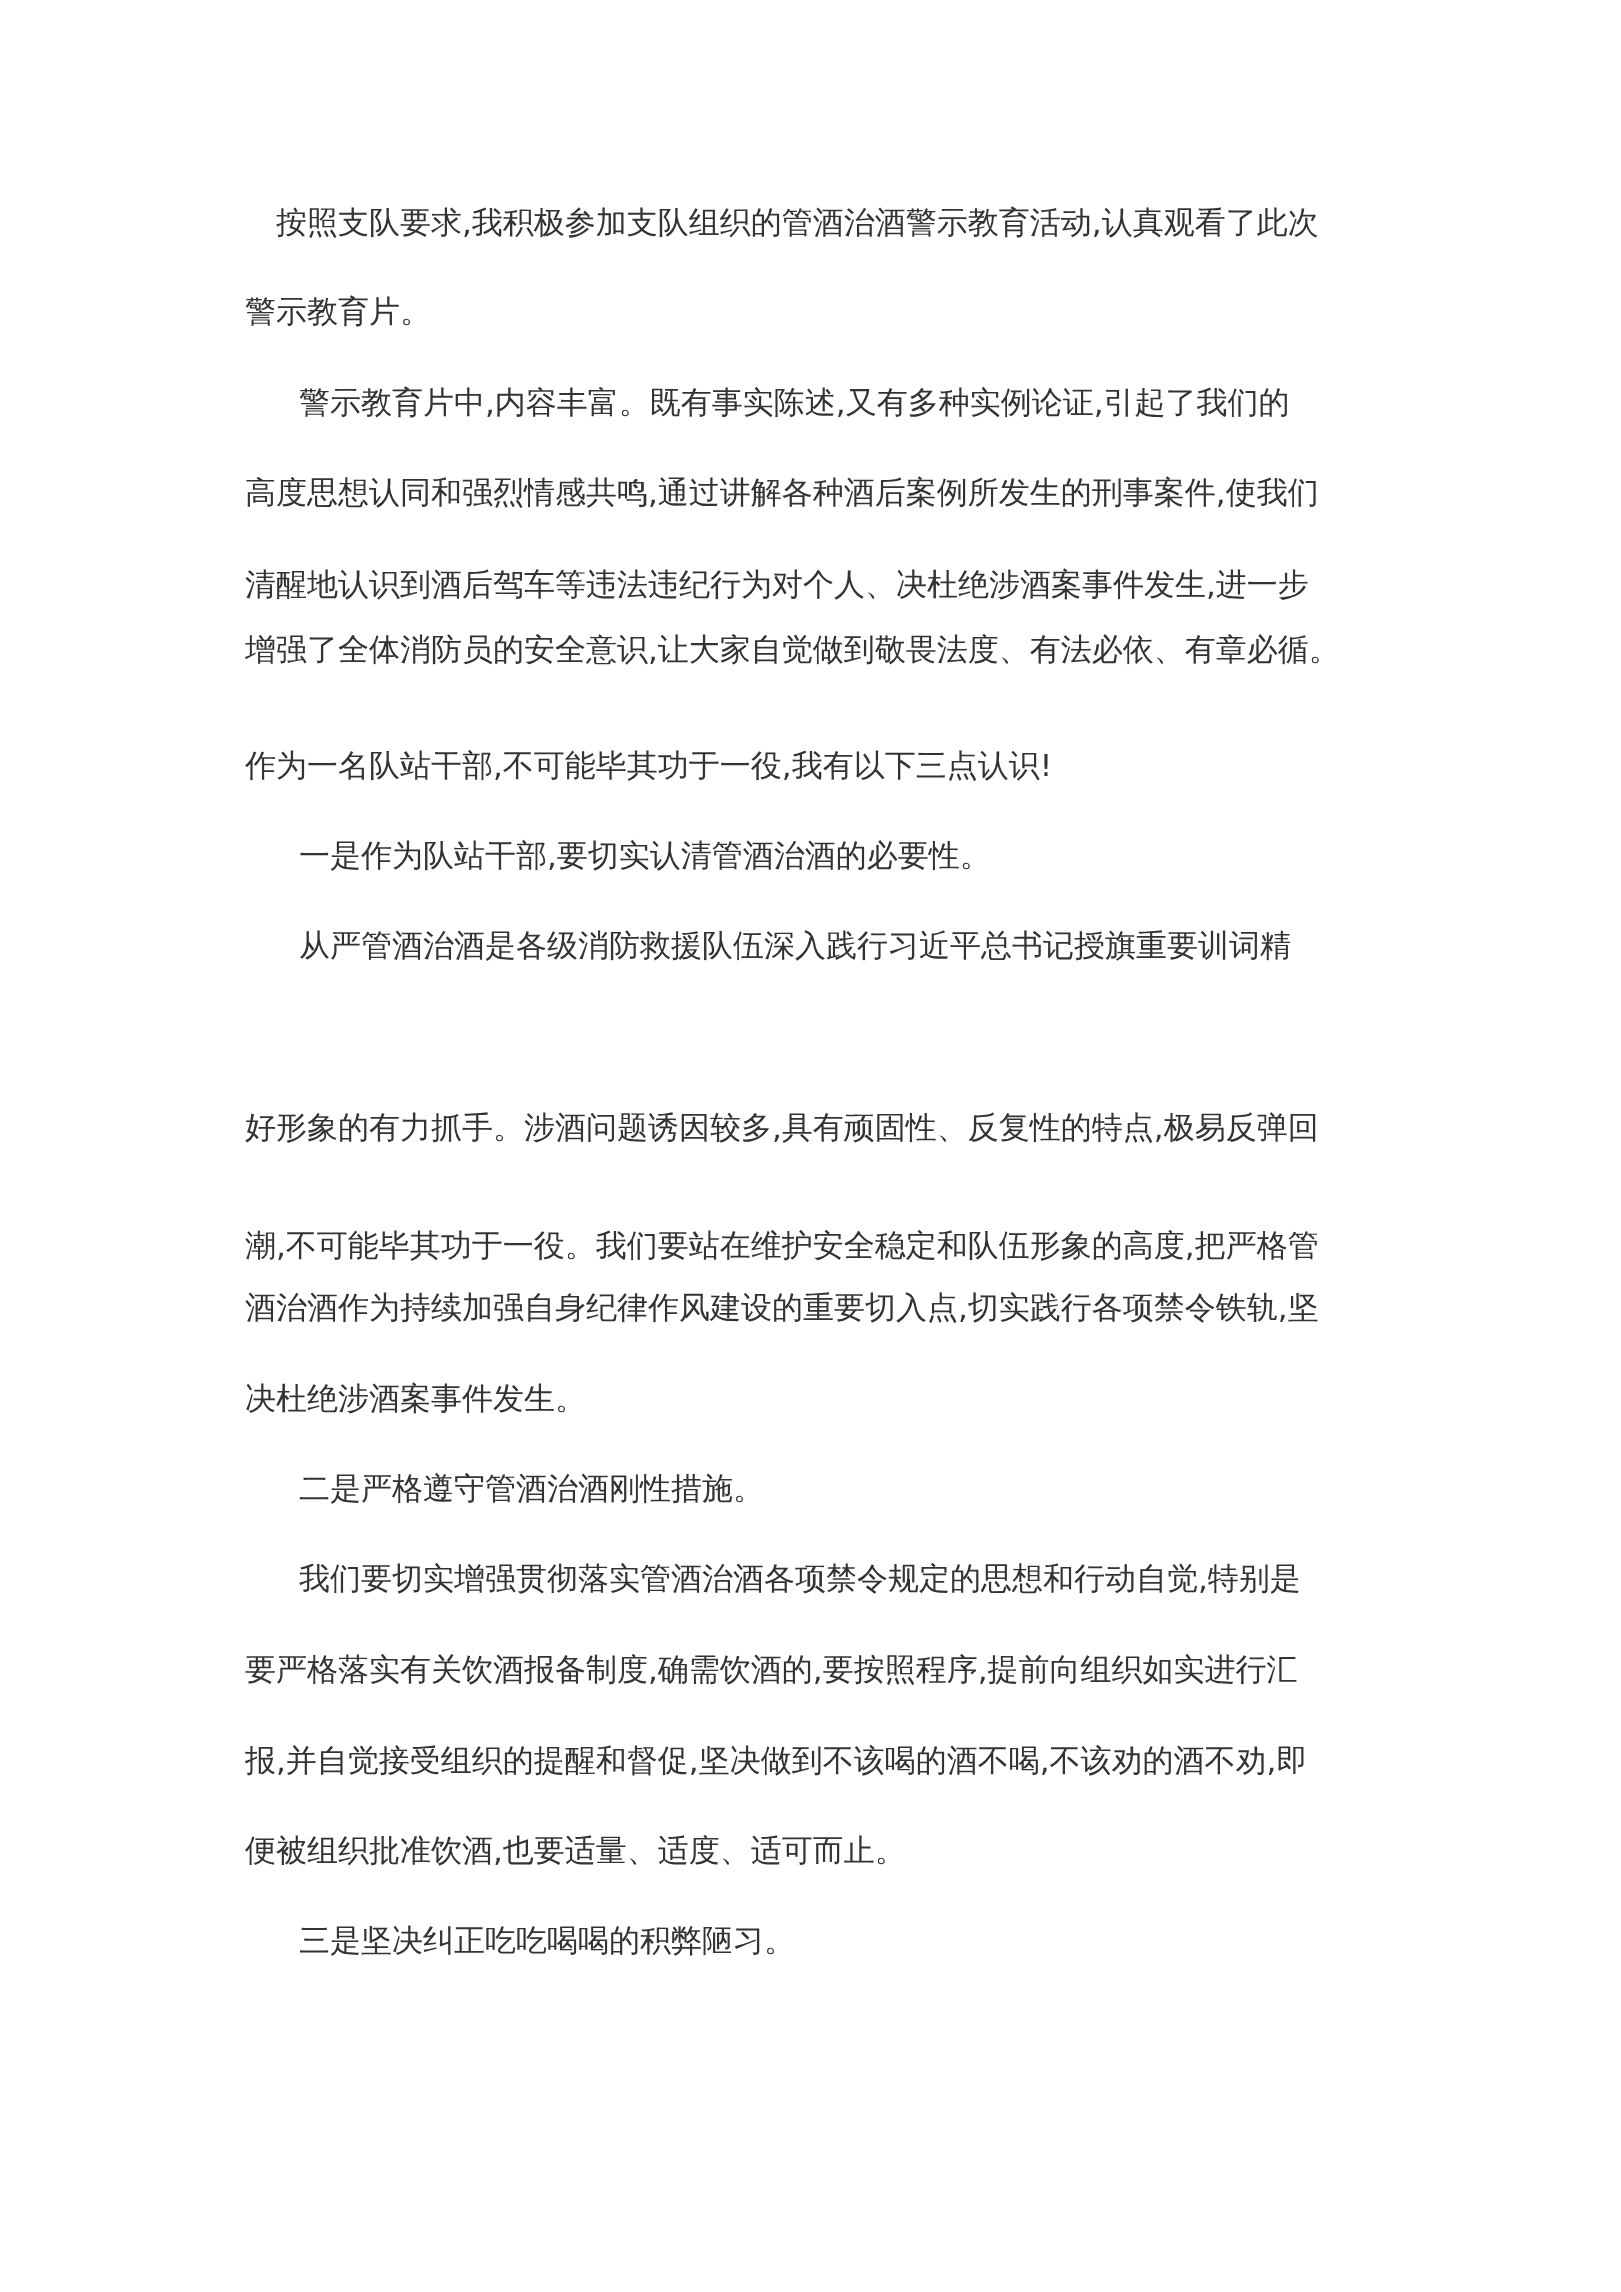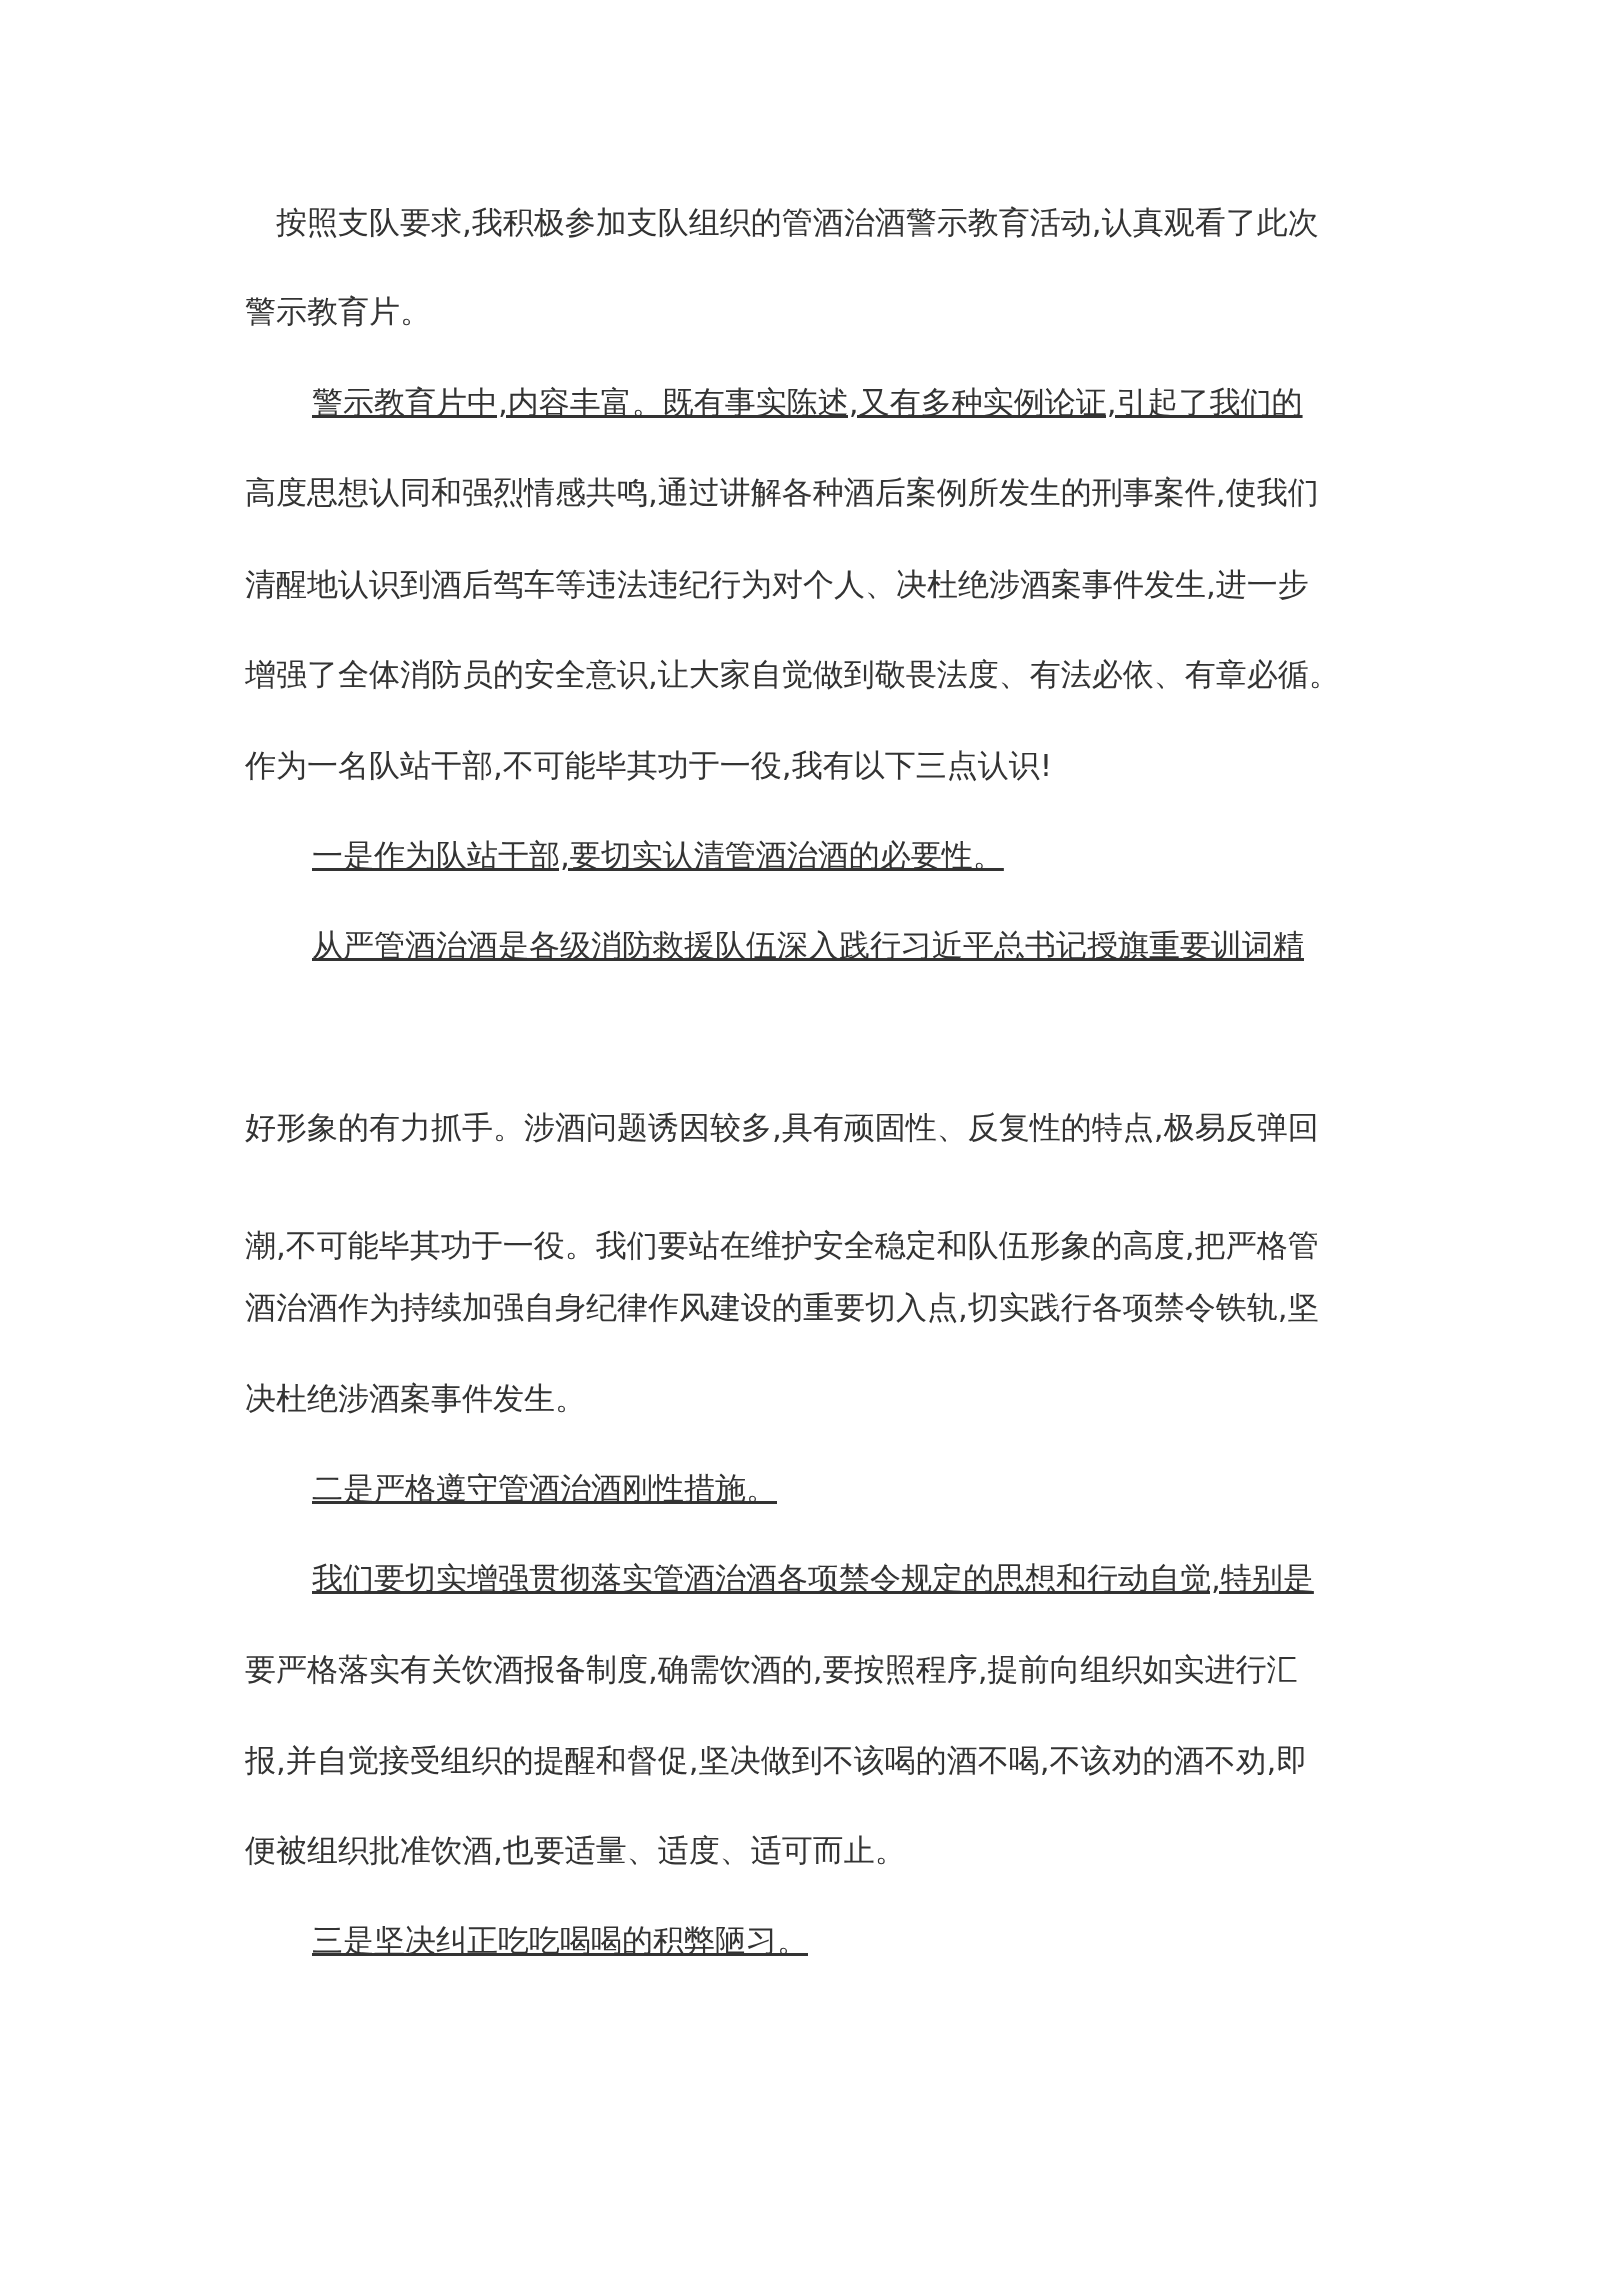--- a/index.html
+++ b/index.html
@@ -10,34 +10,34 @@
     left: 245px;
     height: 43px;
     line-height: 43px;
     font-family: "DejaVu Sans", "Liberation Sans", sans-serif;
     font-size: 31px;
     color: #333333;
     white-space: nowrap;
     letter-spacing: 0px;
   }
   .first { left: 276px; }
-  .indent { left: 312px; text-decoration: underline; }
+  .indent { left: 299px; }
 </style>
 </head>
 <body>
 
 <div class="page">
 
   <div class="line first" style="top:201px">按照支队要求,我积极参加支队组织的管酒治酒警示教育活动,认真观看了此次</div>
   <div class="line" style="top:290px">警示教育片。</div>
 
   <div class="line indent" style="top:381px">警示教育片中,内容丰富。既有事实陈述,又有多种实例论证,引起了我们的</div>
   <div class="line" style="top:471px">高度思想认同和强烈情感共鸣,通过讲解各种酒后案例所发生的刑事案件,使我们</div>
   <div class="line" style="top:563px">清醒地认识到酒后驾车等违法违纪行为对个人、决杜绝涉酒案事件发生,进一步</div>
-  <div class="line" style="top:653px">增强了全体消防员的安全意识,让大家自觉做到敬畏法度、有法必依、有章必循。</div>
+  <div class="line" style="top:628px">增强了全体消防员的安全意识,让大家自觉做到敬畏法度、有法必依、有章必循。</div>
   <div class="line" style="top:744px">作为一名队站干部,不可能毕其功于一役,我有以下三点认识!</div>
 
   <div class="line indent" style="top:834px">一是作为队站干部,要切实认清管酒治酒的必要性。</div>
 
   <div class="line indent" style="top:924px">从严管酒治酒是各级消防救援队伍深入践行习近平总书记授旗重要训词精</div>
   <div class="line" style="top:1106px">好形象的有力抓手。涉酒问题诱因较多,具有顽固性、反复性的特点,极易反弹回</div>
   <div class="line" style="top:1224px">潮,不可能毕其功于一役。我们要站在维护安全稳定和队伍形象的高度,把严格管</div>
   <div class="line" style="top:1286px">酒治酒作为持续加强自身纪律作风建设的重要切入点,切实践行各项禁令铁轨,坚</div>
   <div class="line" style="top:1377px">决杜绝涉酒案事件发生。</div>
 

